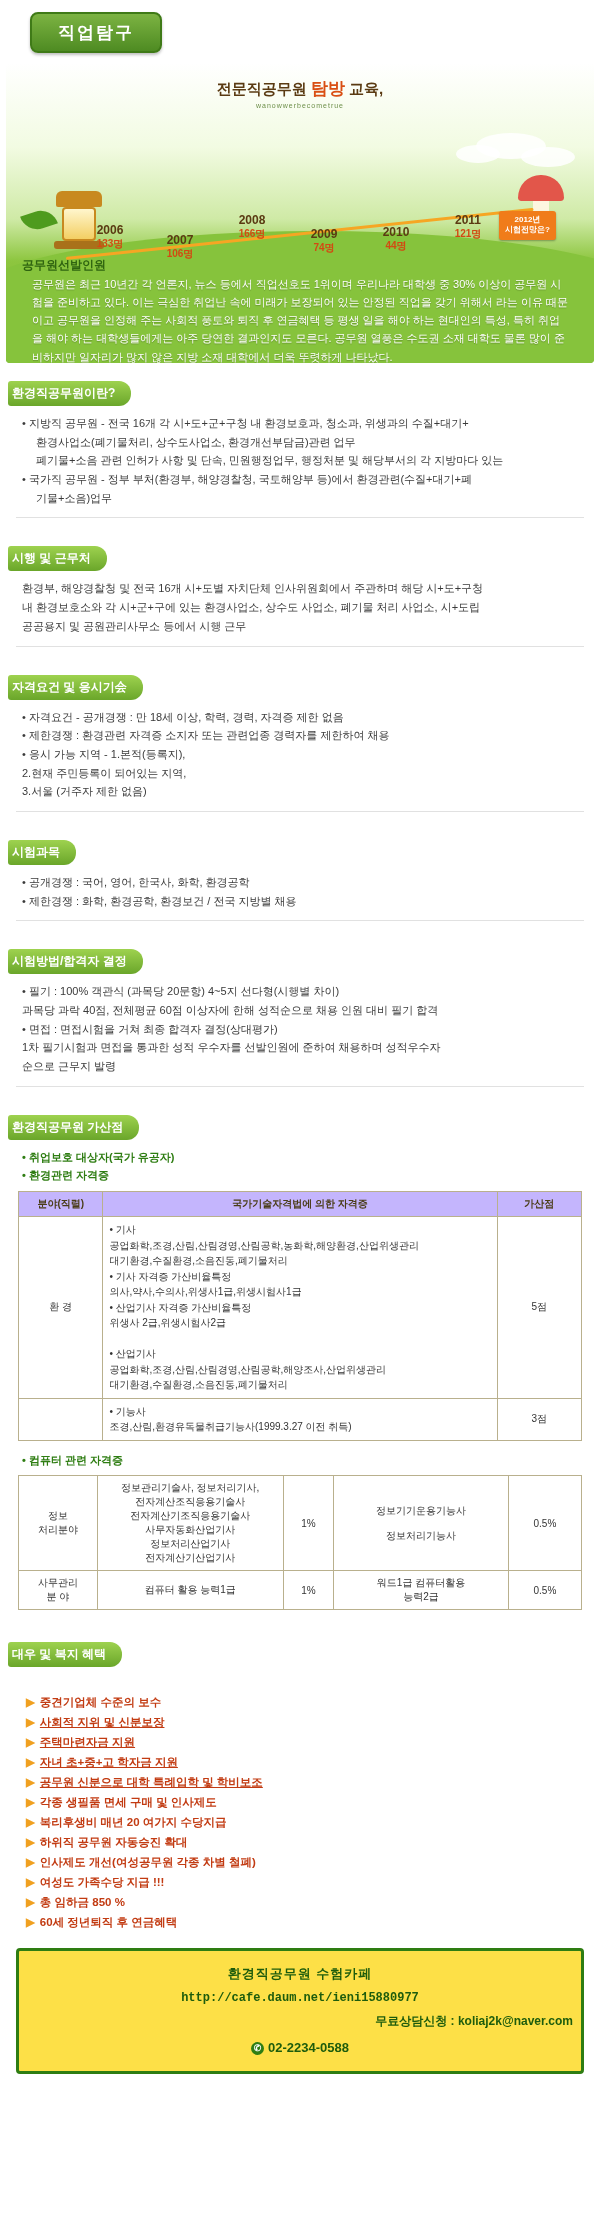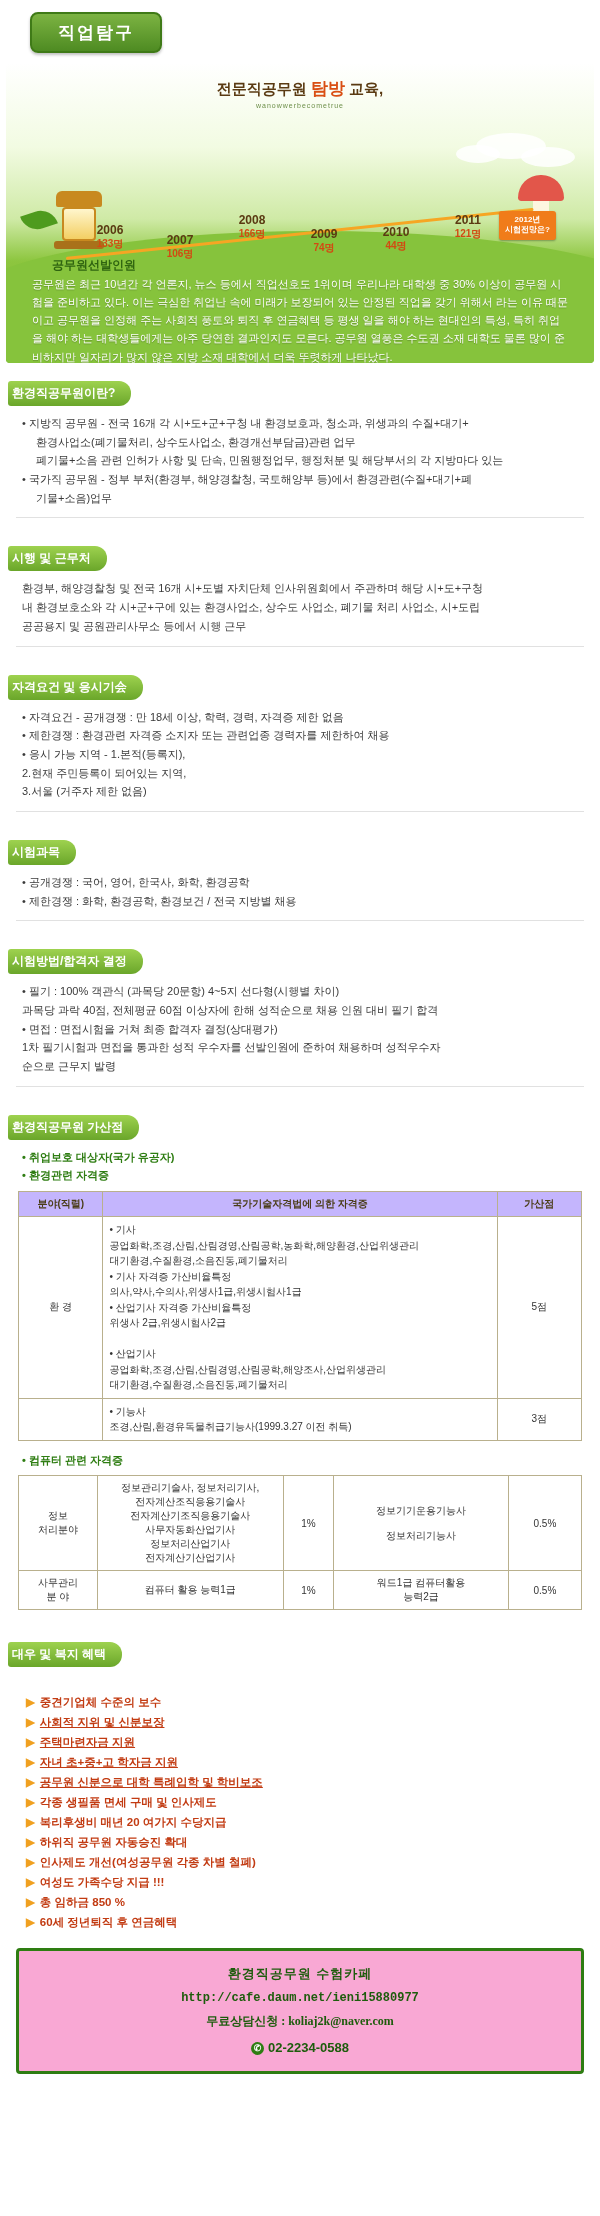--- a/index.html
+++ b/index.html
@@ -72,21 +72,21 @@
     background:#f07c1a; color:#fff; font-size:8px; font-weight:bold;
     padding:4px 6px; border-radius:3px; line-height:1.3; text-align:center;
     box-shadow:0 1px 2px rgba(0,0,0,.3);
   }
 
   .lamp { position:absolute; left:44px; top:128px; width:58px; height:64px; }
   .lamp .top { width:46px; height:16px; margin:0 auto; background:#c8891f; border-radius:6px 6px 2px 2px; }
   .lamp .glass { width:34px; height:34px; margin:0 auto; background:linear-gradient(#fff6cd,#f3cf63); border:2px solid #c8891f; border-radius:4px; }
   .lamp .base { width:50px; height:8px; margin:0 auto; background:#a9711a; border-radius:3px; }
   .lamp-label {
-    position:absolute; left:36px; top:194px; width:104px; text-align:center;
+    position:absolute; left:16px; top:194px; width:104px; text-align:left;
     font-size:12px; font-weight:bold; color:#2f6410;
   }
   .leaf { position:absolute; left:16px; top:148px; width:34px; height:18px; background:#4e9b1e; border-radius:0 18px 0 18px; transform:rotate(-18deg); }
 
   .hero-text {
     position:absolute; left:26px; top:212px; right:26px;
     font-size:11px; line-height:1.65; color:#ffffff;
     text-shadow:0 1px 1px rgba(0,0,0,.25);
   }
 
@@ -123,27 +123,27 @@
     list-style:none; margin:5px 0; font-size:11.5px; font-weight:bold; color:#c23b12;
   }
   .benefits li .ar { color:#f0a020; margin-right:5px; }
   .benefits li span.u { text-decoration:underline; }
 
   
   .footer {
     margin:18px 16px 20px 16px;
     border:3px solid #2e7d12;
     border-radius:4px;
-    background:#f9a8d4;
+    background:#fde047;
     text-align:center;
     padding:14px 8px 16px 8px;
   }
   .footer .f1 { font-size:13px; font-weight:bold; color:#1d5c0c; letter-spacing:1px; }
   .footer .f2 { font-size:12px; font-weight:bold; color:#1d5c0c; margin-top:8px; font-family:"Liberation Mono", monospace; }
-  .footer .f3 { font-size:12px; font-weight:bold; color:#1d5c0c; margin-top:8px; font-family:Liberation Serif, serif; }
+  .footer .f3 { font-size:12px; font-weight:bold; color:#1d5c0c; margin-top:8px; font-family:Liberation Sans, sans-serif;text-align:right; }
   .footer .f4 { font-size:13px; font-weight:bold; color:#1d5c0c; margin-top:10px; }
   .phone-ico {
     display:inline-block; width:13px; height:13px; border-radius:50%;
     background:#2e7d12; color:#fff; font-size:9px; line-height:13px; margin-right:4px;
     vertical-align:middle;
   }
 </style>
 </head>
 <body>
 

